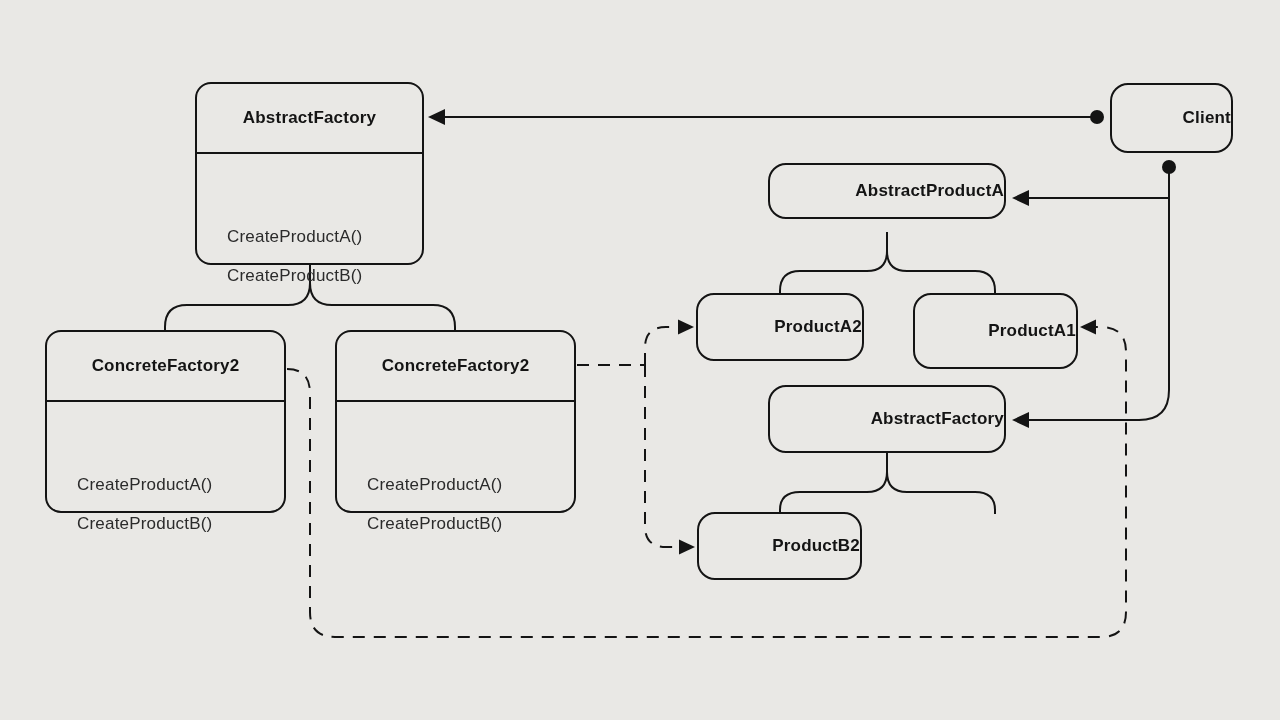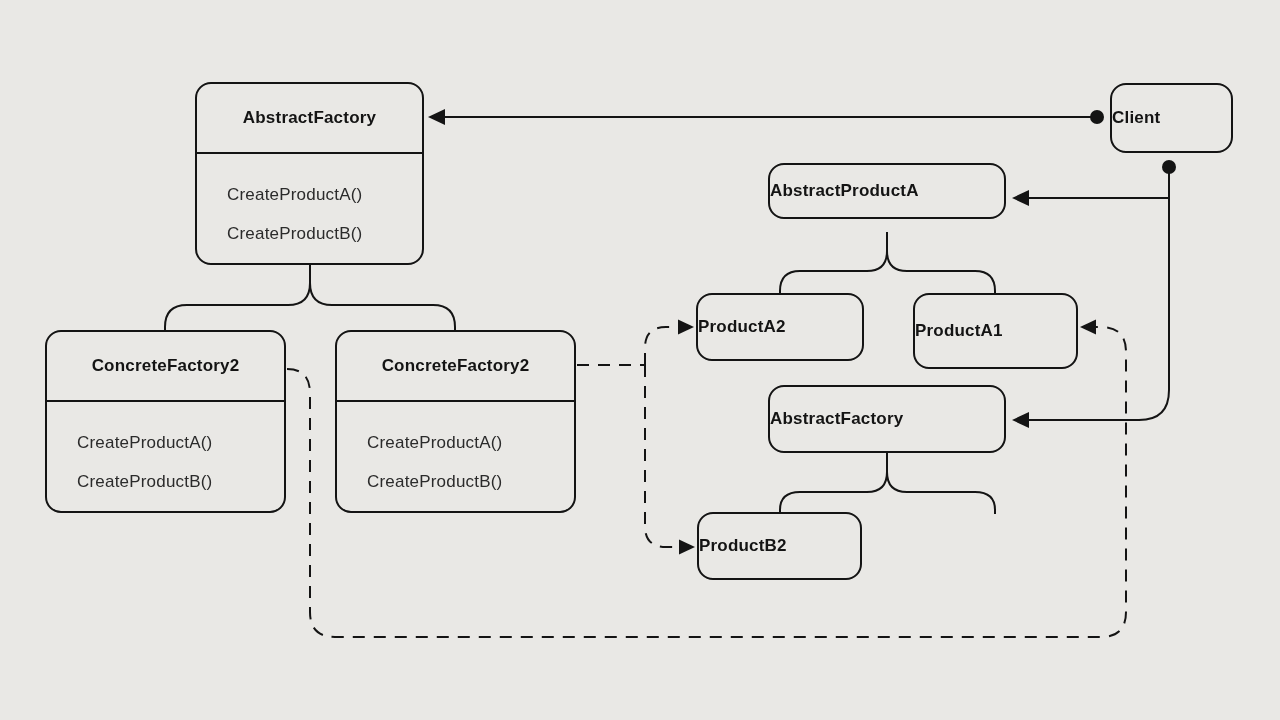--- a/index.html
+++ b/index.html
@@ -36,37 +36,39 @@
     display: flex;
     align-items: center;
     justify-content: center;
     border-bottom: 2px solid #141414;
     font-weight: 700;
     font-size: 17px;
     letter-spacing: 0.2px;
   }
   .node-methods {
     padding: 21px 10px 0 30px;
+    margin-top: 42px;
   }
   .method {
     height: 39px;
     display: flex;
     align-items: center;
     font-size: 17px;
     font-weight: 400;
     color: #2b2b2b;
     letter-spacing: 0.2px;
   }
   .simple {
     display: flex;
     align-items: center;
-    justify-content: flex-start;
+    justify-content: flex-end;
     font-weight: 700;
     font-size: 17px;
     letter-spacing: 0.2px;
+    border-radius: 18px;
   }
 </style>
 </head>
 <body>
 
 <div id="canvas">
 
   <svg id="edges" viewBox="0 0 1280 720">
     <g stroke="#141414" stroke-width="2" fill="none">
       <line x1="1097" y1="117" x2="436" y2="117"></line>

